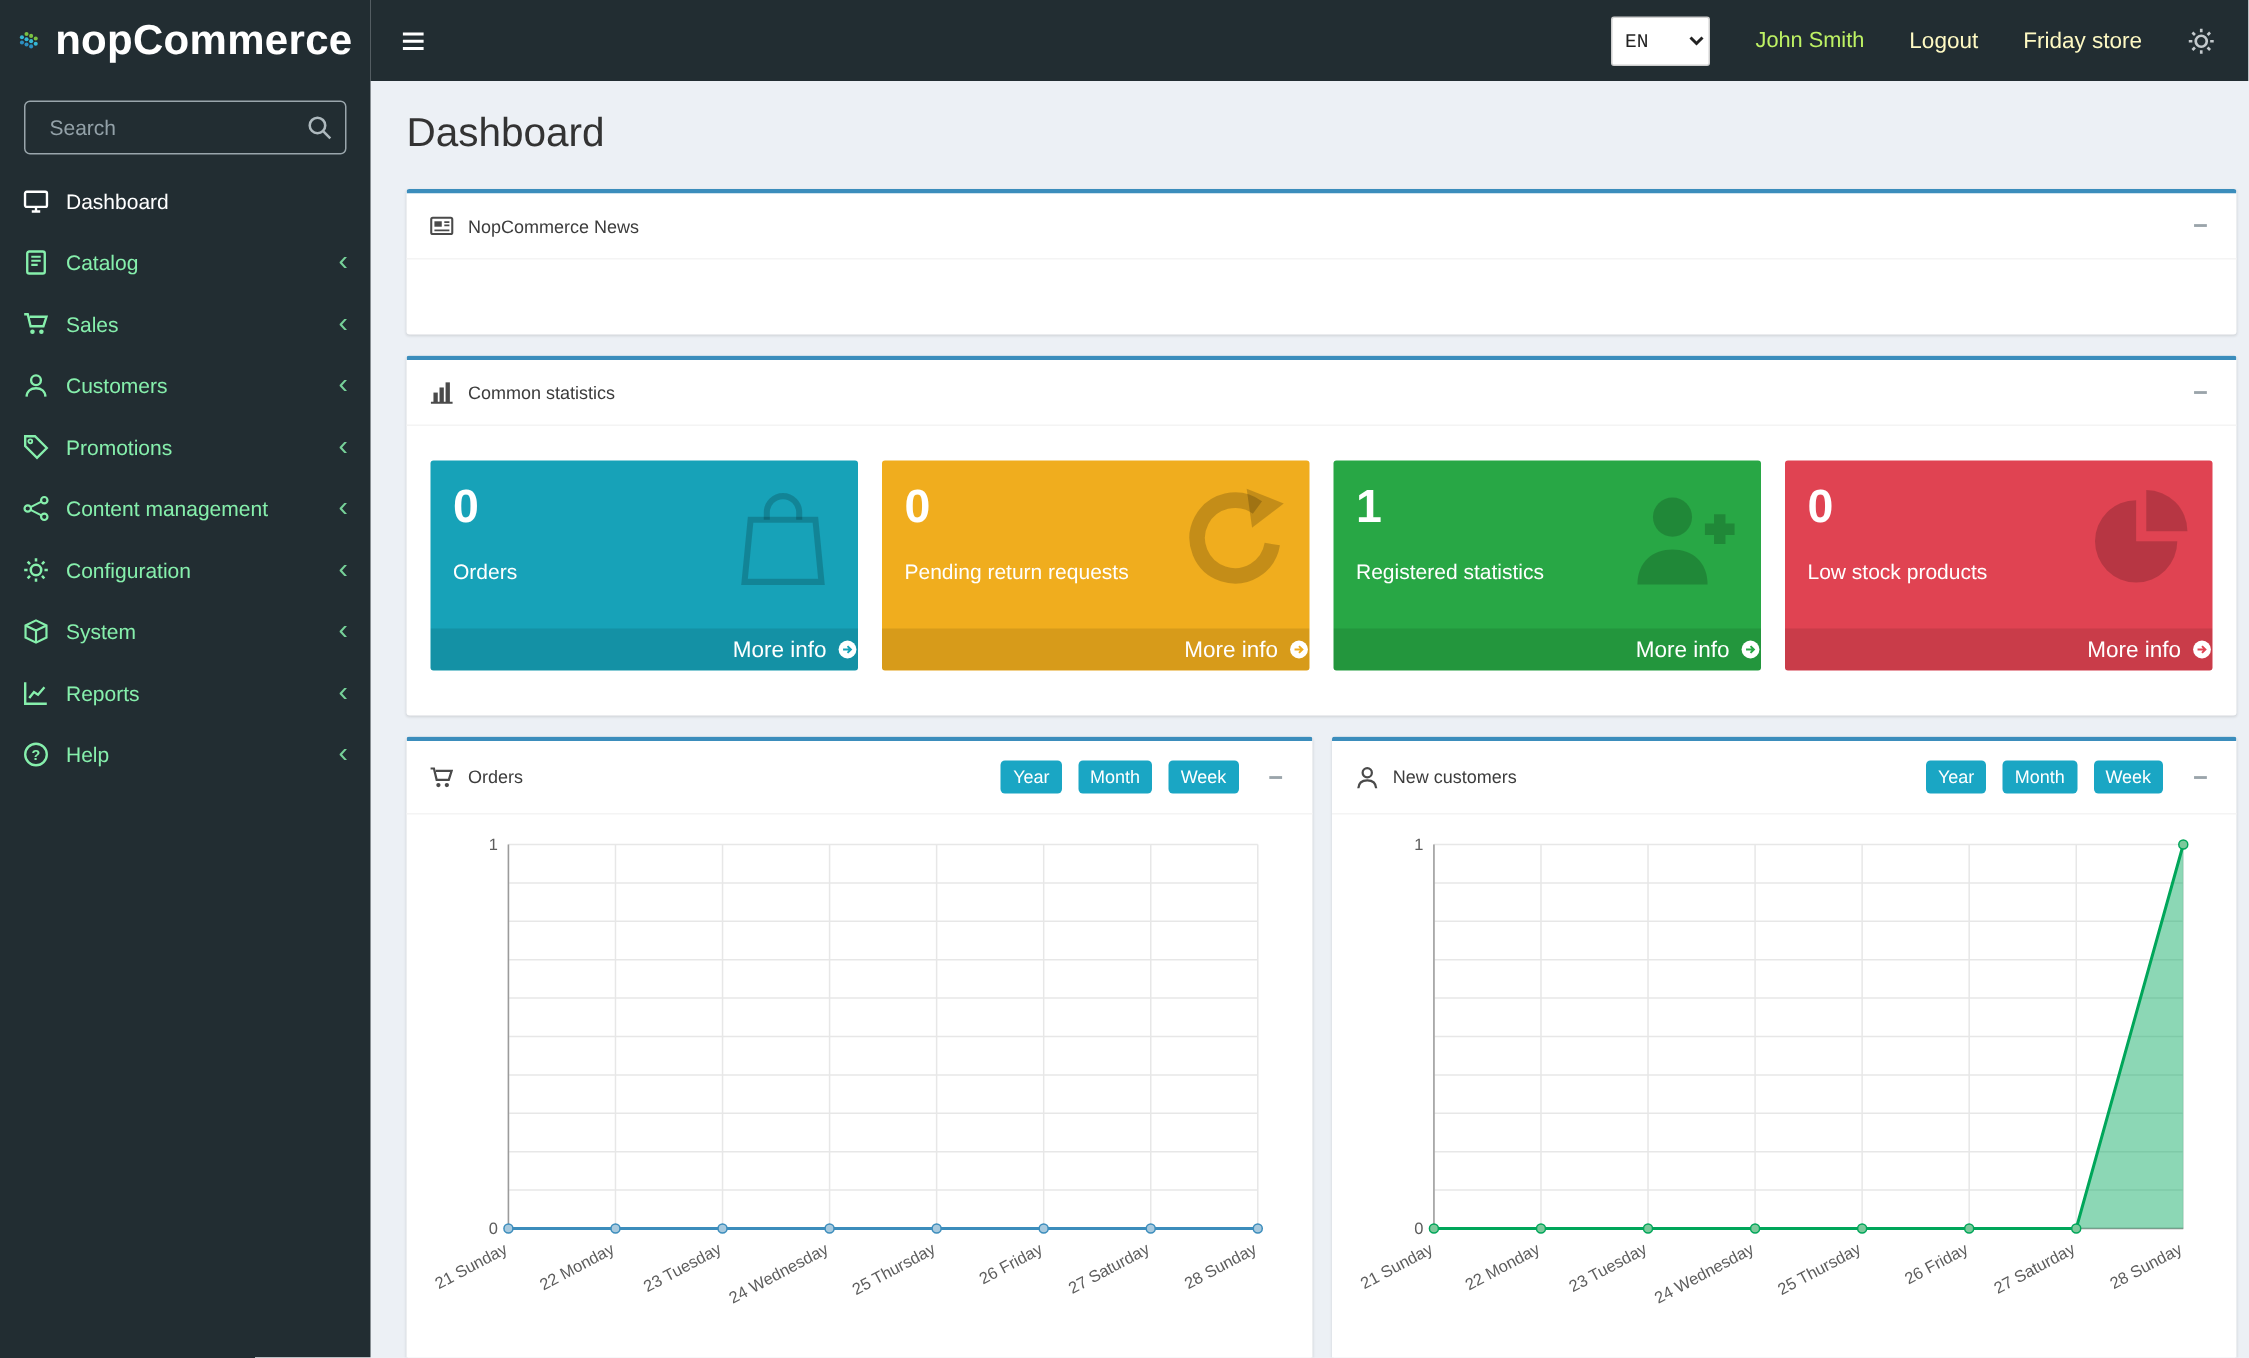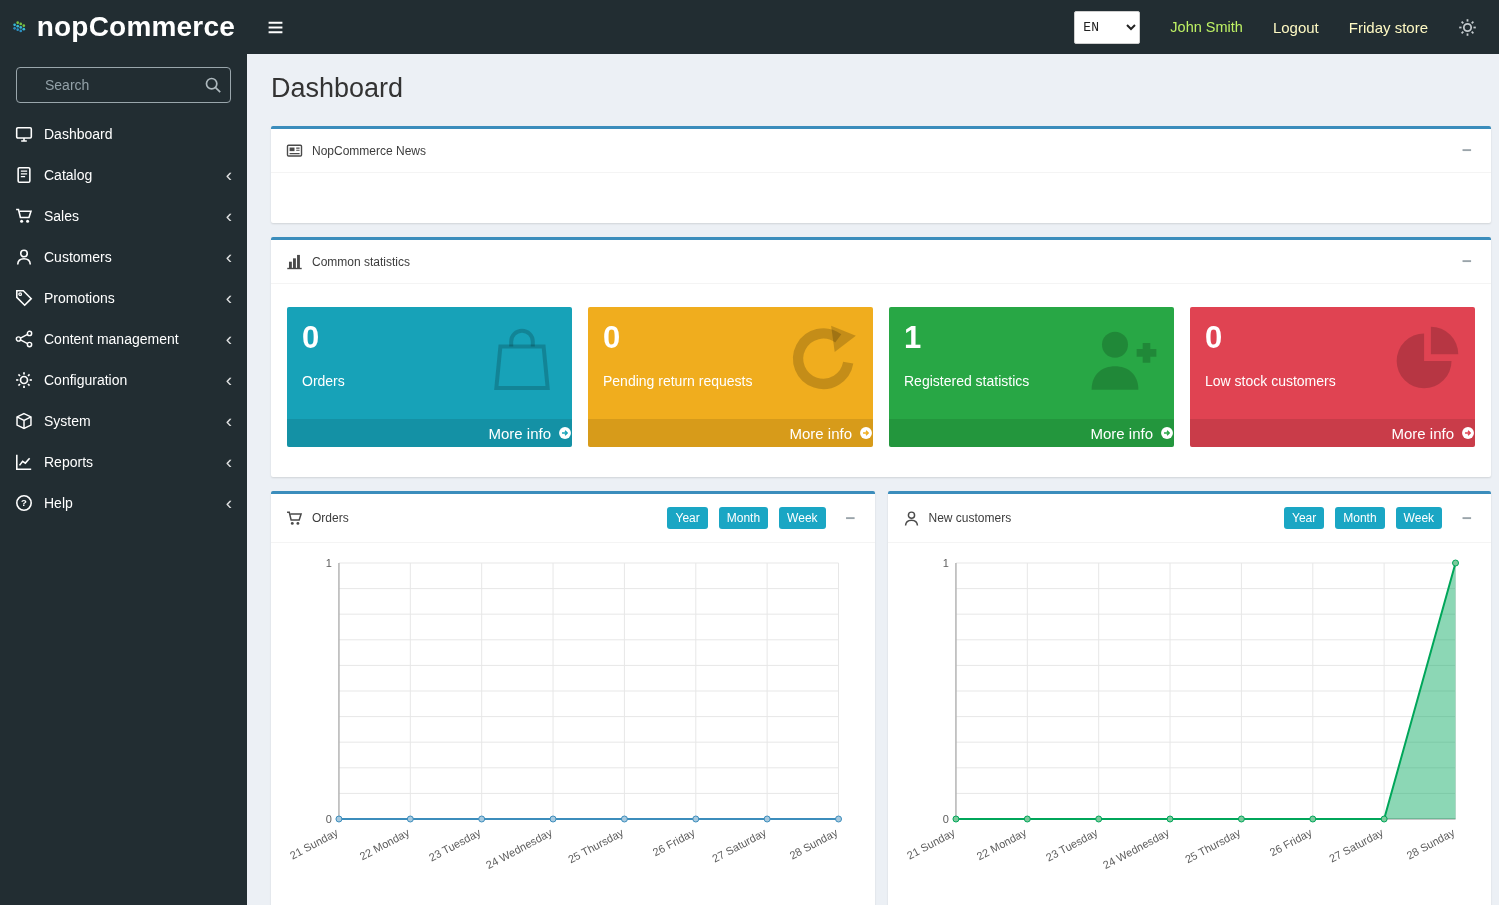--- a/index.html
+++ b/index.html
@@ -6,25 +6,25 @@
   html,body{width:1499px;height:905px;overflow:hidden}
   body{font-family:"Liberation Sans",sans-serif;background:var(--content_bg,#ecf0f5);position:relative}
   svg{display:block}
 
   
   .sidebar{position:absolute;left:0;top:0;width:247px;height:905px;background:var(--sidebar_bg,#222d32);z-index:5}
   .logo{height:54px;display:flex;align-items:center;gap:9px;padding:0 12px}
   .brand{color:#fff;font-size:28px;font-weight:700;letter-spacing:.2px}
   .search-wrap{margin:13px 16px 10px;position:relative}
   .search-input{width:100%;height:36px;background:#222d32;border:1px solid #9aa6ac;border-radius:4px;color:#eee;
-    padding:0 34px 0 28px;font-size:14px;font-family:"Liberation Sans",sans-serif}
+    padding:0 34px 0 16px;font-size:14px;font-family:"Liberation Sans",sans-serif}
   .search-input::placeholder{color:#93a1a8}
   .search-btn{position:absolute;right:9px;top:9px;width:18px;height:18px;color:#aeb9be;background:none;border:none;cursor:pointer;padding:0}
   .nav{margin-top:6px}
-  .nav-item{display:flex;align-items:center;height:41px;padding:0 15px;color:#ffffff;font-size:14px;cursor:pointer;text-decoration:none}
+  .nav-item{display:flex;align-items:center;height:41px;padding:0 15px;color:#86efac;font-size:14px;cursor:pointer;text-decoration:none}
   .nav-item.active{color:#fff}
   .nav-ic{width:18px;height:18px;margin-right:11px;flex:0 0 18px}
   .chev{margin-left:auto;font-size:19px;line-height:1;color:inherit;opacity:.85}
 
   
   .topbar{position:absolute;left:247px;right:0;top:0;height:54px;background:var(--sidebar_bg,#222d32);
     display:flex;align-items:center;color:#fff;z-index:4}
   .burger{width:56px;height:54px;display:flex;align-items:center;justify-content:center;background:none;border:none;color:#fff;cursor:pointer}
   .top-right{margin-left:auto;display:flex;align-items:center;gap:30px;padding-right:22px;font-size:14.5px}
   .lang-select{height:33px;width:66px;font-size:13px;padding:0 4px;border:1px solid #cfcfcf;border-radius:2px;background:#fff;color:#222;
@@ -347,21 +347,21 @@
         <a class="sb-footer">
           <span>More info</span>
           <svg class="mi-icon">
               <use href="#i-arrowcircle"></use>
             </svg>
         </a>
       </div>
 
       <div class="small-box" style="--box: #e04352;">
         <div class="sb-num">0</div>
-        <div class="sb-label">Low stock customers</div>
+        <div class="sb-label">Low stock products</div>
         <svg class="sb-icon">
             <use href="#i-pie"></use>
           </svg>
         <a class="sb-footer">
           <span>More info</span>
           <svg class="mi-icon">
               <use href="#i-arrowcircle"></use>
             </svg>
         </a>
       </div>

